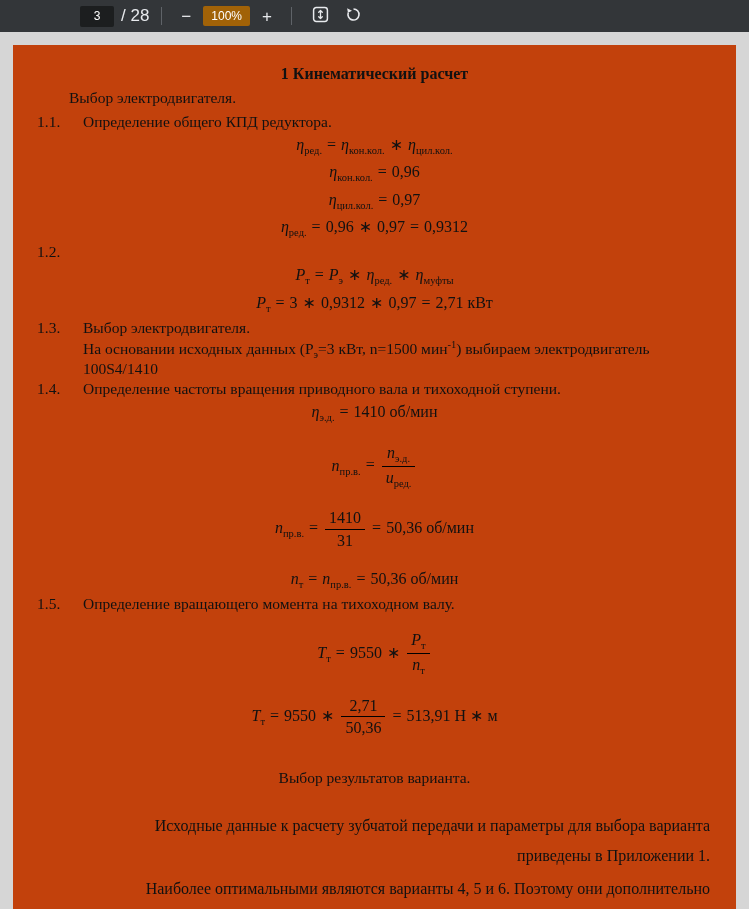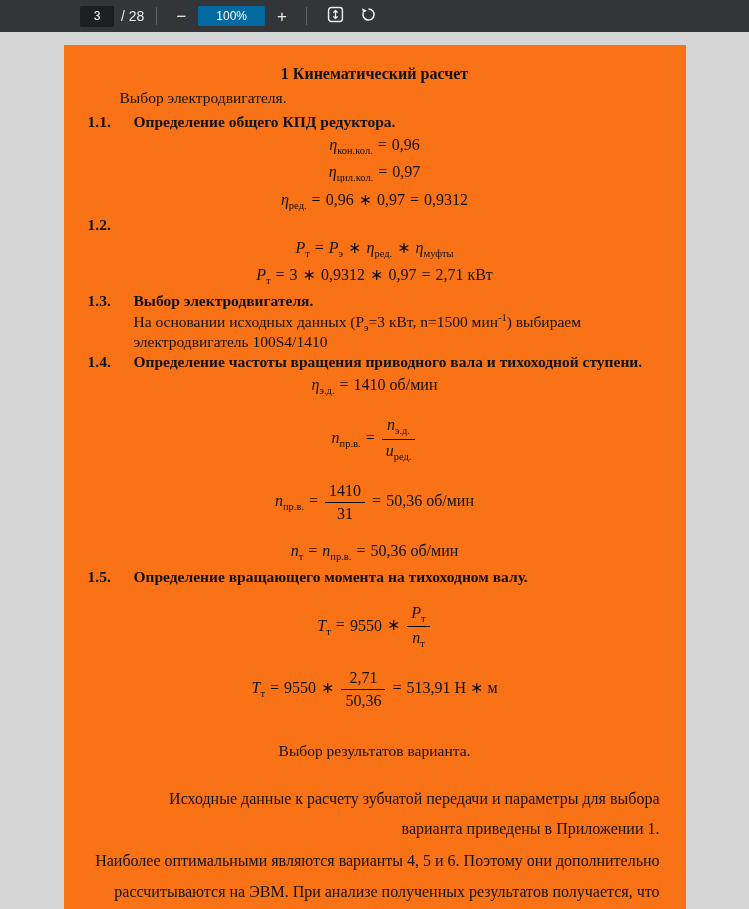--- a/index.html
+++ b/index.html
@@ -14,41 +14,41 @@
     height:32px;background:#333639;
     display:flex;align-items:center;
     padding-left:80px;box-sizing:border-box;
     font-family:"Liberation Sans",sans-serif;
   }
   .page-box{
     width:30px;height:19px;background:#1c1e1f;border:none;outline:none;
     color:#fff;text-align:center;font-size:12px;border-radius:2px;
     font-family:"Liberation Sans",sans-serif;
   }
-  .page-total{color:#e8eaed;font-size:14px;margin-left:7px;}
+  .page-total{color:#e8eaed;font-size:17px;margin-left:7px;}
   .tb-sep{width:1px;height:18px;background:#5f6368;margin:0 12px;}
   .tb-btn{
     background:none;border:none;color:#e8eaed;font-size:17px;line-height:1;
     padding:2px 7px;cursor:pointer;font-family:"Liberation Sans",sans-serif;
   }
   .zoom-box{
-    background:#0369a1;color:#fff;font-size:12px;padding:3px 18px;
+    background:#a16207;color:#fff;font-size:12px;padding:3px 8px;
     border-radius:2px;margin:0 5px;
   }
   .icon-btn{background:none;border:none;padding:2px 8px;cursor:pointer;display:flex;align-items:center;}
   
   .page{
-    width:622px;height:864px;box-sizing:border-box;
-    margin:13px auto 0;background:#f97316;
+    width:723px;height:864px;box-sizing:border-box;
+    margin:13px auto 0;background:#c2410c;
     padding:16px 24px 20px 24px;
     overflow:hidden;
   }
   .doc-title{text-align:center;font-weight:bold;font-size:16px;margin:4px 0 6px;}
   .intro{ text-indent:32px;font-size:15.5px;margin:2px 0 6px;}
-  .li{display:flex;font-size:15.5px;margin:2px 0 2px;font-weight:bold;}
+  .li{display:flex;font-size:15.5px;margin:2px 0 2px;}
   .li-num{width:46px;flex:none;}
   .li-detail{margin-left:46px;font-size:15.5px;margin-top:2px;margin-right:10px;}
   .tsub{font-size:10.5px;}
   .tsup{font-size:10.5px;}
   
   .formula{text-align:center;font-size:16px;margin:3px 0;line-height:1.35;}
   .formula.tall{margin:16px 0;}
   .v{font-style:italic;}
   .op{margin:0 5px;}
   .msub{font-size:10.5px;}
@@ -92,20 +92,21 @@
 
 <div class="page">
 
   <div class="doc-title">1 Кинематический расчет</div>
   <p class="intro">Выбор электродвигателя.</p>
 
   <div class="li">
     <span class="li-num">1.1.</span>
     <span>Определение общего КПД редуктора.</span>
   </div>
+  <div class="formula"><span class="v">η</span><sub class="msub">ред.</sub><span class="op">=</span><span class="v">η</span><sub class="msub">кон.кол.</sub><span class="op">∗</span><span class="v">η</span><sub class="msub">цил.кол.</sub></div>
   <div class="formula"><span class="v">η</span><sub class="msub">кон.кол.</sub><span class="op">=</span><span>0,96</span></div>
   <div class="formula"><span class="v">η</span><sub class="msub">цил.кол.</sub><span class="op">=</span><span>0,97</span></div>
   <div class="formula"><span class="v">η</span><sub class="msub">ред.</sub><span class="op">=</span><span>0,96</span><span class="op">∗</span><span>0,97</span><span class="op">=</span><span>0,9312</span></div>
 
   <div class="li">
     <span class="li-num">1.2.</span>
   </div>
   <div class="formula"><span class="v">P</span><sub class="msub">т</sub><span class="op">=</span><span class="v">P</span><sub class="msub">э</sub><span class="op">∗</span><span class="v">η</span><sub class="msub">ред.</sub><span class="op">∗</span><span class="v">η</span><sub class="msub">муфты</sub></div>
   <div class="formula"><span class="v">P</span><sub class="msub">т</sub><span class="op">=</span><span>3</span><span class="op">∗</span><span>0,9312</span><span class="op">∗</span><span>0,97</span><span class="op">=</span><span>2,71 кВт</span></div>
 

